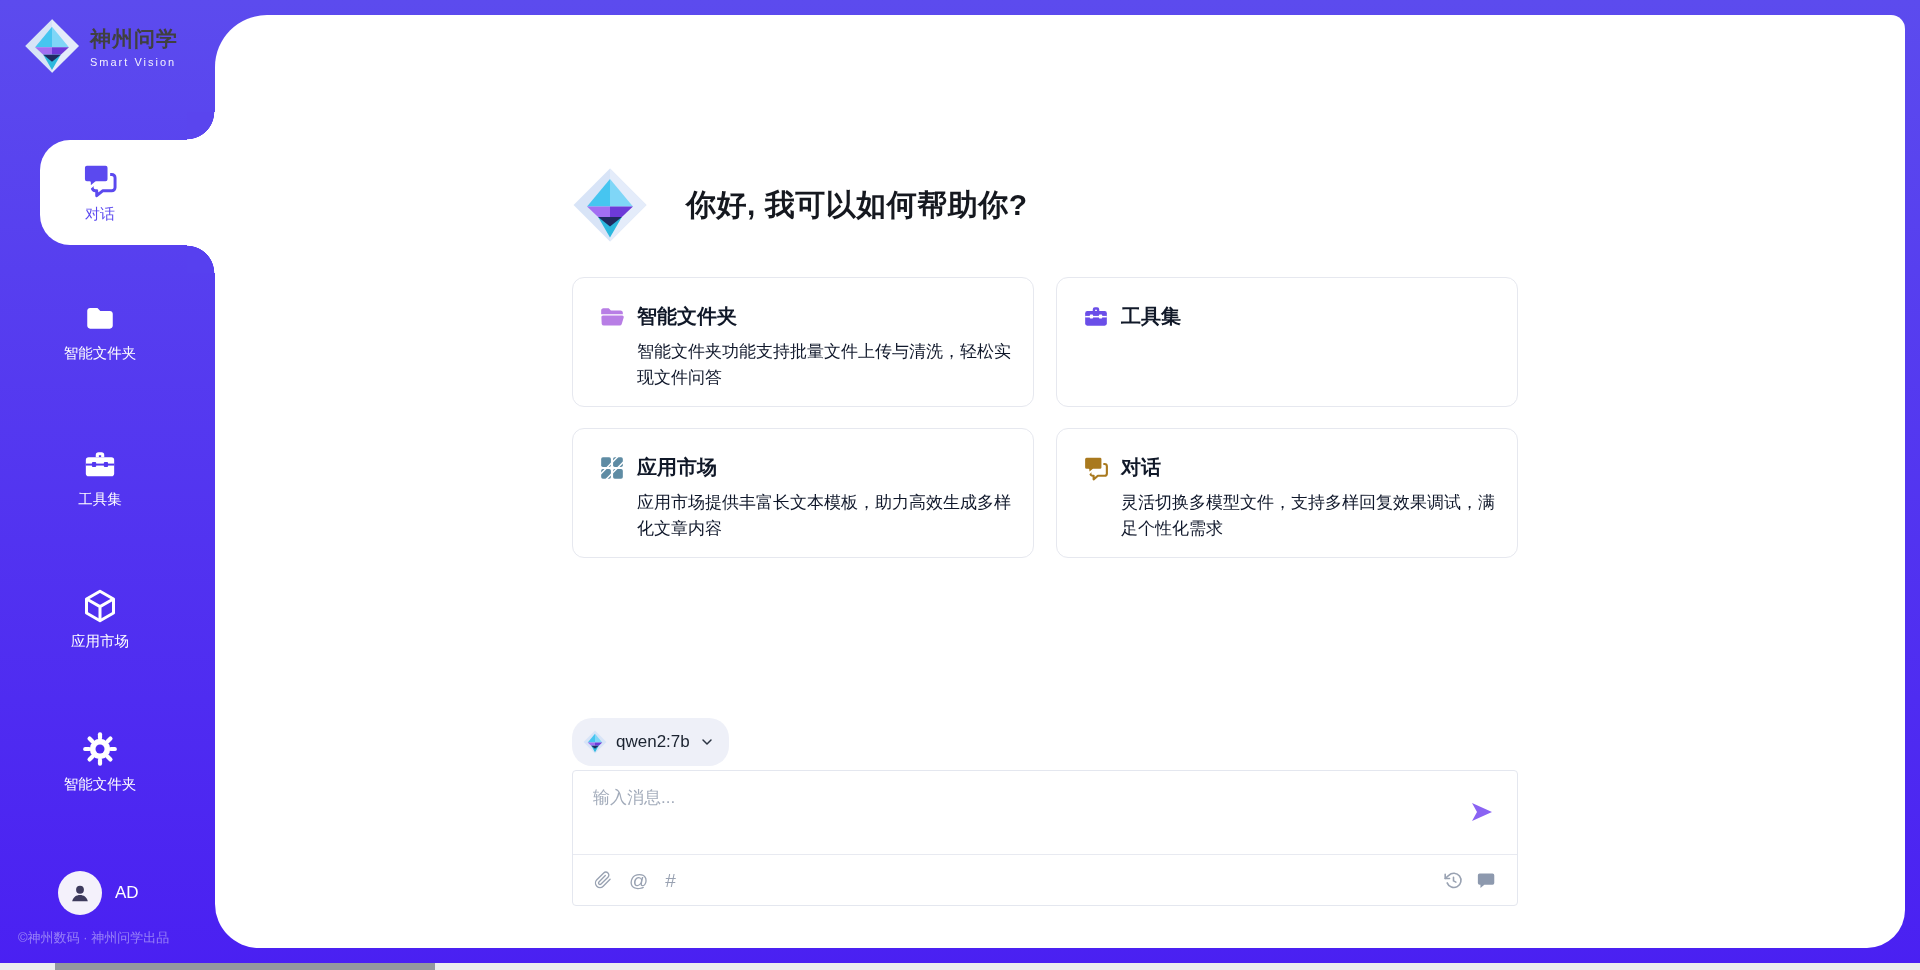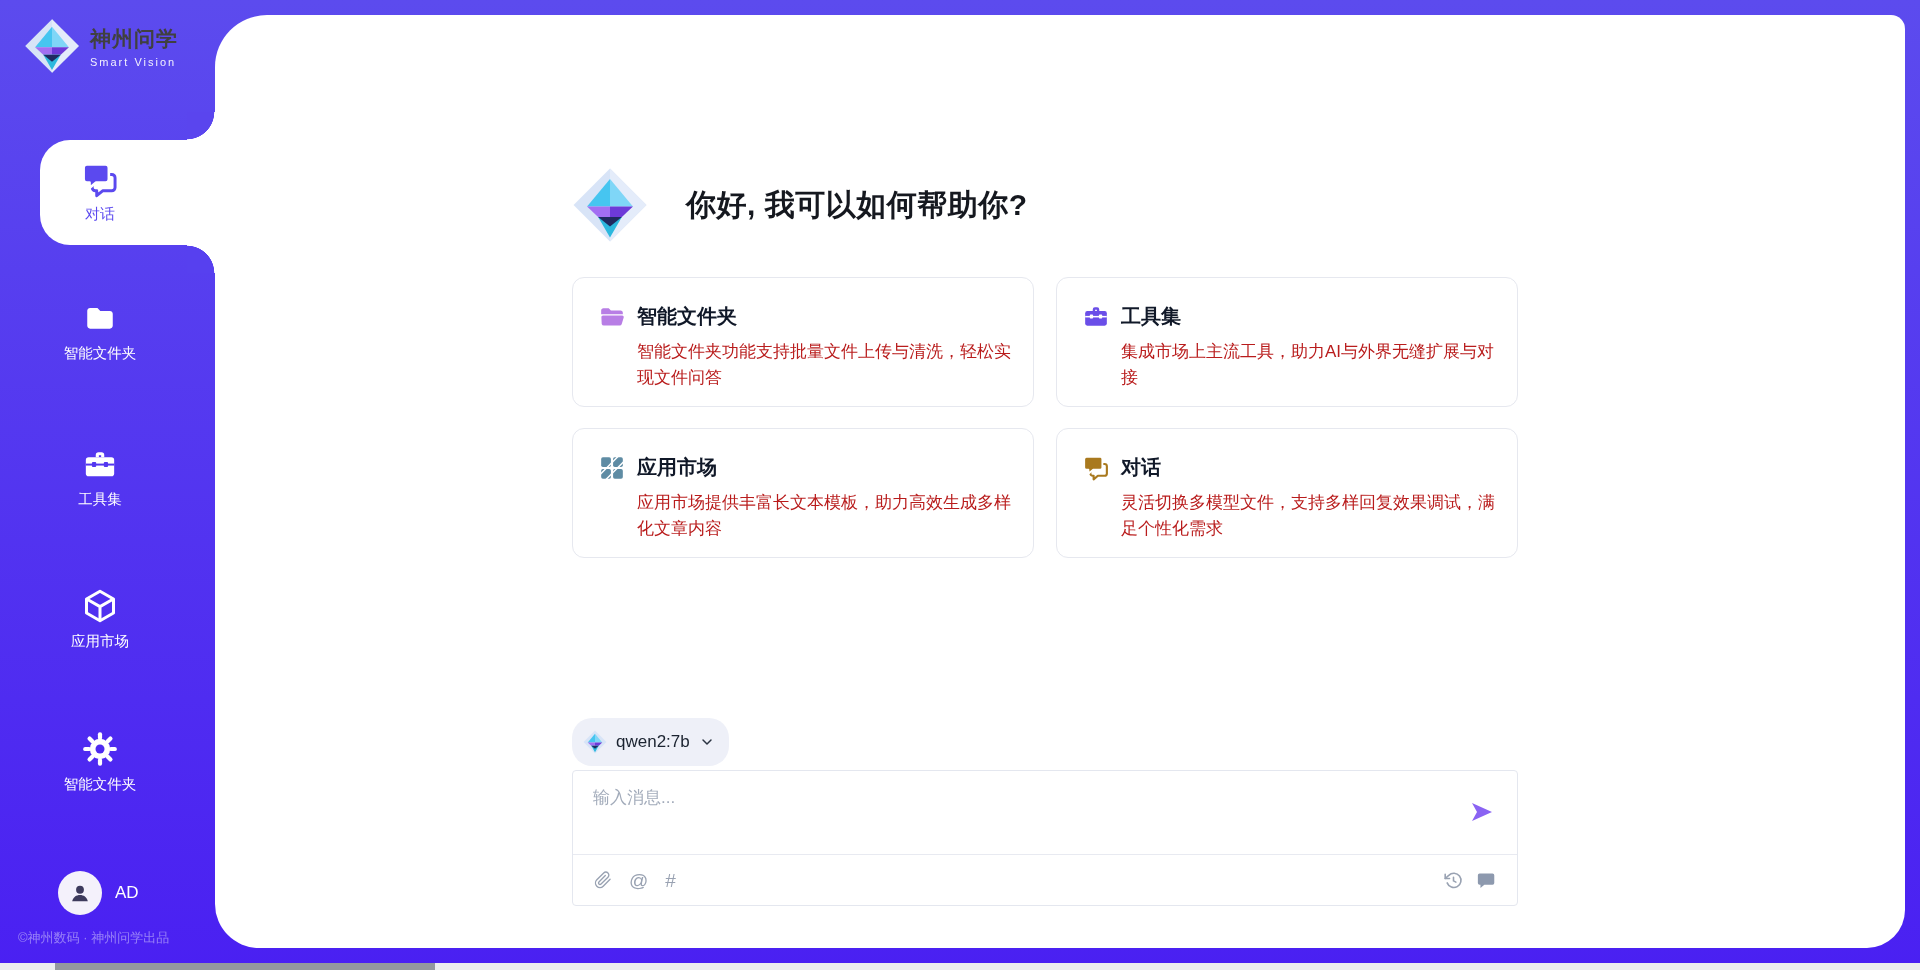--- a/index.html
+++ b/index.html
@@ -45,21 +45,21 @@
   .greeting-logo { width:76px; height:76px; }
   .greeting-title { font-size:30px; font-weight:700; color:#15181F; letter-spacing:.5px; }
 
   .cards { position:absolute; left:0; top:262px; width:946px; display:grid;
     grid-template-columns:462px 462px; gap:21px 22px; }
   .card { height:130px; border:1px solid #E6E8EF; border-radius:12px; background:#fff;
     padding:25px 20px 0 26px; cursor:pointer; }
   .card-head { display:flex; align-items:center; gap:12px; }
   .card-icon { width:26px; height:26px; flex:0 0 auto; }
   .card-title { font-size:20px; font-weight:700; color:#101828; }
-  .card-desc { margin:9px 0 0 38px; font-size:17px; line-height:1.52; color:#b91c1c; }
+  .card-desc { margin:9px 0 0 38px; font-size:17px; line-height:1.52; color:#0f172a; }
   .c-folder { color:#B87EE5; } .c-toolbox { color:#6A4EE8; }
   .c-grid { color:#5F8CA4; } .c-chat { color:#A9791E; }
 
   .model-pill { position:absolute; left:0; top:703px; height:48px; border-radius:20px;
     background:#EEF0F8; display:inline-flex; align-items:center; gap:9px;
     padding:0 14px 0 11px; cursor:pointer; }
   .model-pill .pill-logo { width:24px; height:24px; }
   .model-name { font-size:17px; color:#1B2330; font-weight:500; }
 
   .composer { position:absolute; left:0; top:755px; width:946px; height:136px;
@@ -211,21 +211,20 @@
             <g fill="currentColor">
               <rect x="2" y="6.5" width="20" height="13.5" rx="2"></rect>
               <path d="M9 6.5V5a2 2 0 0 1 2-2h2a2 2 0 0 1 2 2v1.5h-2.2V5.2h-1.6v1.3z"></path>
             </g>
             <rect x="2" y="11" width="20" height="1.4" fill="#fff"></rect>
             <rect x="6.3" y="9.8" width="3" height="3.6" rx=".7" fill="#fff"></rect>
             <rect x="14.7" y="9.8" width="3" height="3.6" rx=".7" fill="#fff"></rect>
           </svg>
           <span class="card-title">工具集</span>
         </div>
-        <div class="card-desc">集成市场上主流工具，助力AI与外界无缝扩展与对接</div>
       </div>
 
       <div class="card">
         <div class="card-head">
           <svg class="card-icon c-grid" viewBox="0 0 24 24">
             <g fill="currentColor">
               <rect x="2" y="2" width="9" height="9" rx="1.6"></rect>
               <rect x="13" y="2" width="9" height="9" rx="1.6"></rect>
               <rect x="2" y="13" width="9" height="9" rx="1.6"></rect>
               <rect x="13" y="13" width="9" height="9" rx="1.6"></rect>

